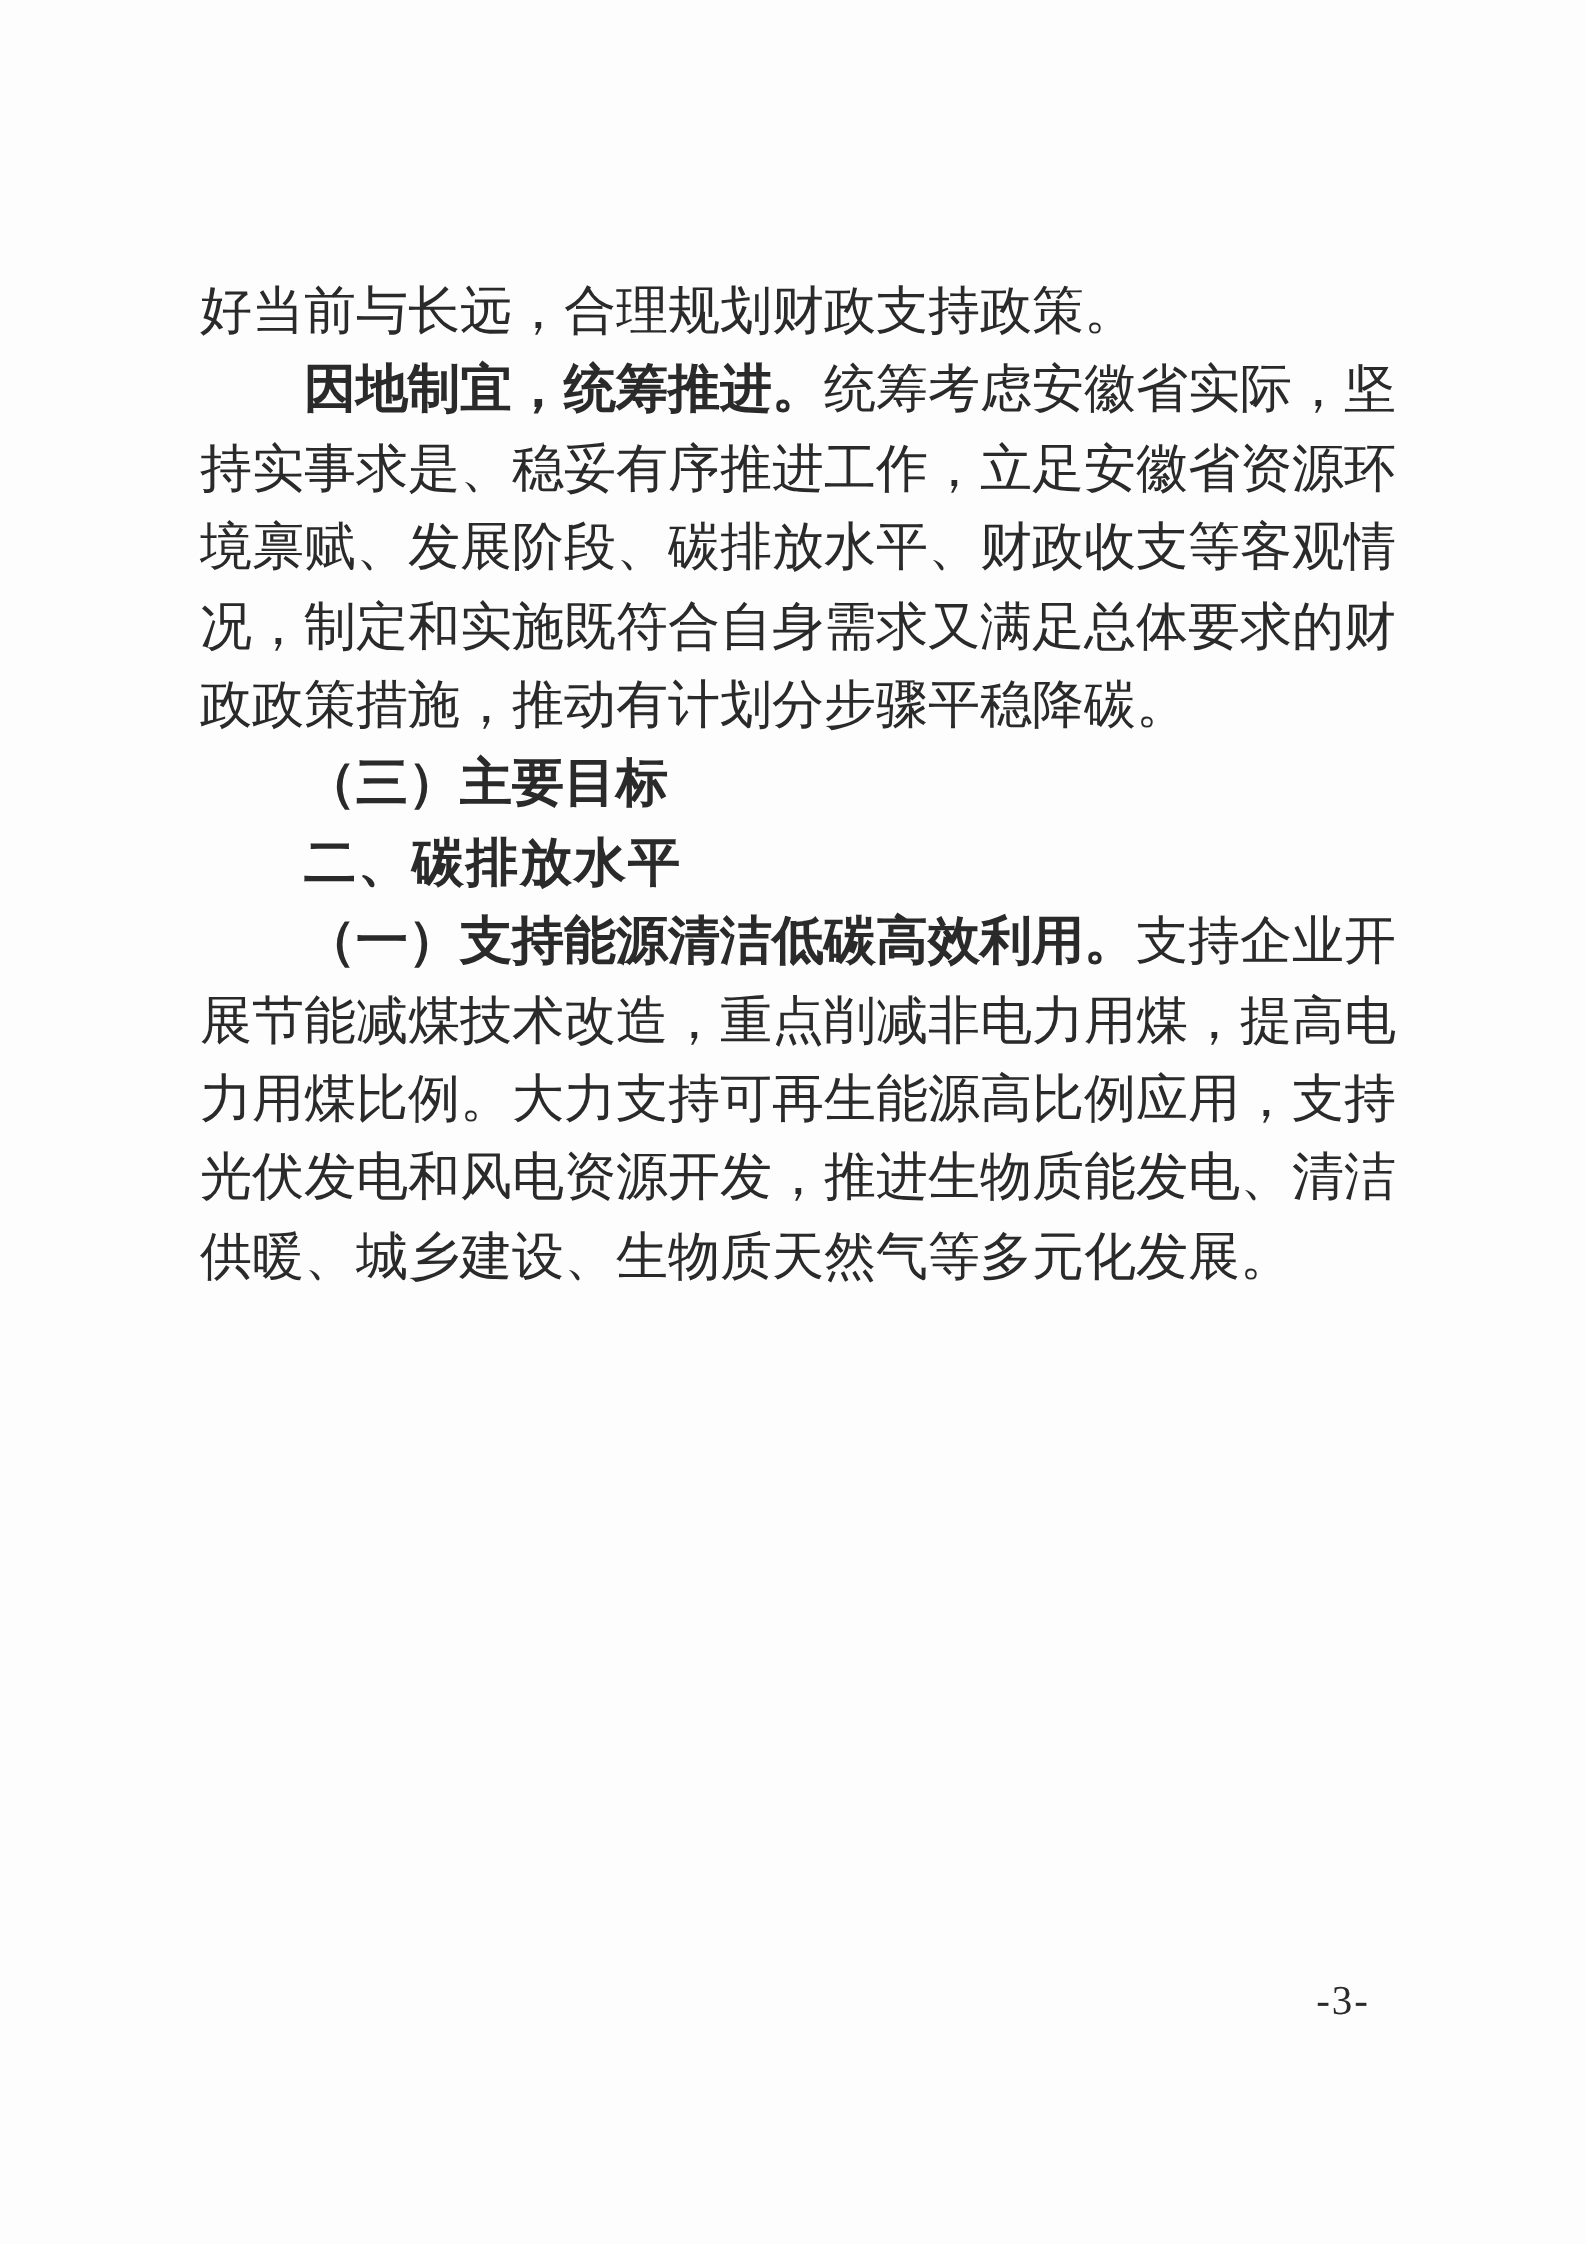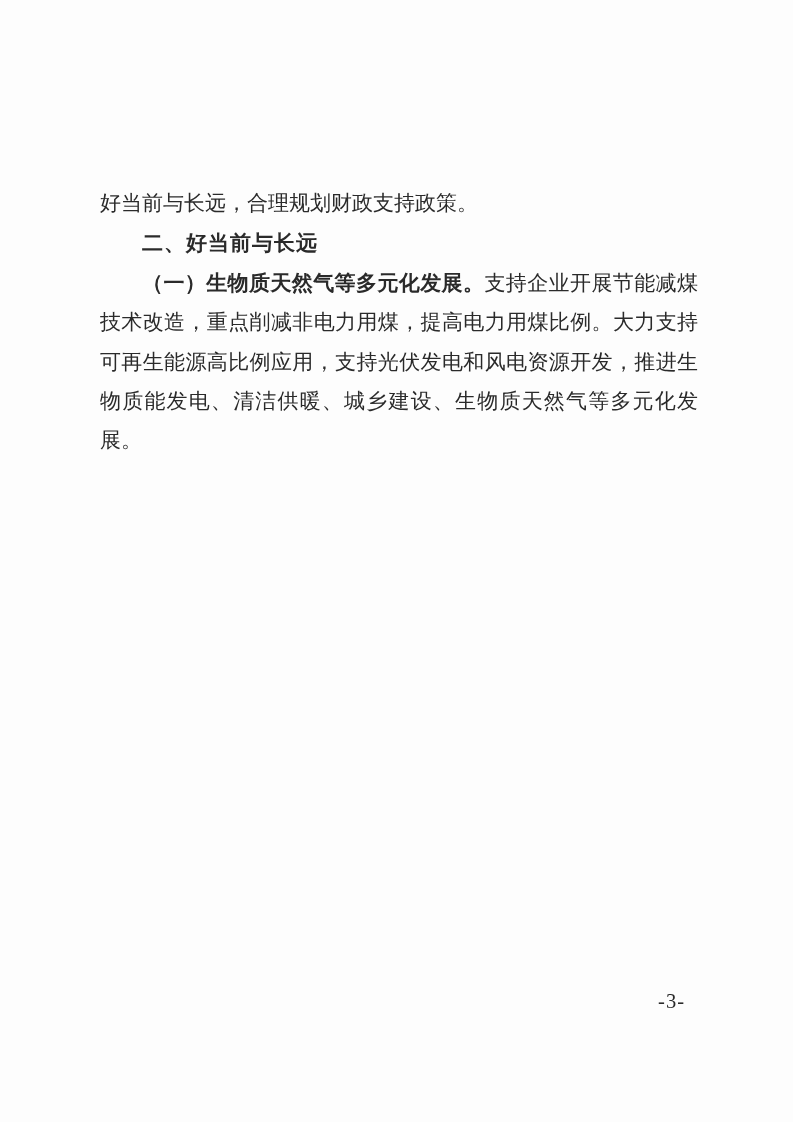--- a/index.html
+++ b/index.html
@@ -14,24 +14,23 @@
     background: #fdfdfd;
     overflow: hidden;
     font-family: "Liberation Serif", "DejaVu Serif", serif;
     color: #2a2a2a;
   }
   .doc-body {
     position: absolute;
     left: 100px;
     top: 136px;
     width: 598px;
-    font-size: 21px;
+    font-size: 26px;
     line-height: 39.4px;
     text-align: justify;
-    margin-top: 48px;
   }
   .para {
     margin: 0;
     padding: 0;
     text-indent: 2em;
   }
   .para.no-indent {
     text-indent: 0;
   }
   .lead {
@@ -56,25 +55,27 @@
 </style>
 </head>
 <body>
 
 <div class="page">
 
   <div class="doc-body">
 
     <p class="para no-indent"><span>好当前与长远，合理规划财政支持政策。</span></p>
 
+    <p class="para"><span class="lead">因地制宜，统筹推进。</span><span>统筹考虑安徽省实际，坚持实事求是、稳妥有序推进工作，立足安徽省资源环境禀赋、发展阶段、碳排放水平、财政收支等客观情况，制定和实施既符合自身需求又满足总体要求的财政政策措施，推动有计划分步骤平稳降碳。</span></p>
 
 
+    <p class="para"><span class="heading-kai">（三）主要目标</span></p>
 
 
-    <p class="para"><span class="heading-hei">二、好当前与长远</span></p>
+    <p class="para"><span class="heading-hei">二、碳排放水平</span></p>
 
-    <p class="para"><span class="lead">（一）生物质天然气等多元化发展。</span><span>支持企业开展节能减煤技术改造，重点削减非电力用煤，提高电力用煤比例。大力支持可再生能源高比例应用，支持光伏发电和风电资源开发，推进生物质能发电、清洁供暖、城乡建设、生物质天然气等多元化发展。</span></p>
+    <p class="para"><span class="lead">（一）支持能源清洁低碳高效利用。</span><span>支持企业开展节能减煤技术改造，重点削减非电力用煤，提高电力用煤比例。大力支持可再生能源高比例应用，支持光伏发电和风电资源开发，推进生物质能发电、清洁供暖、城乡建设、生物质天然气等多元化发展。</span></p>
 
   </div>
 
   <div class="page-number">-3-</div>
 
 </div>
 
 </body></html>

